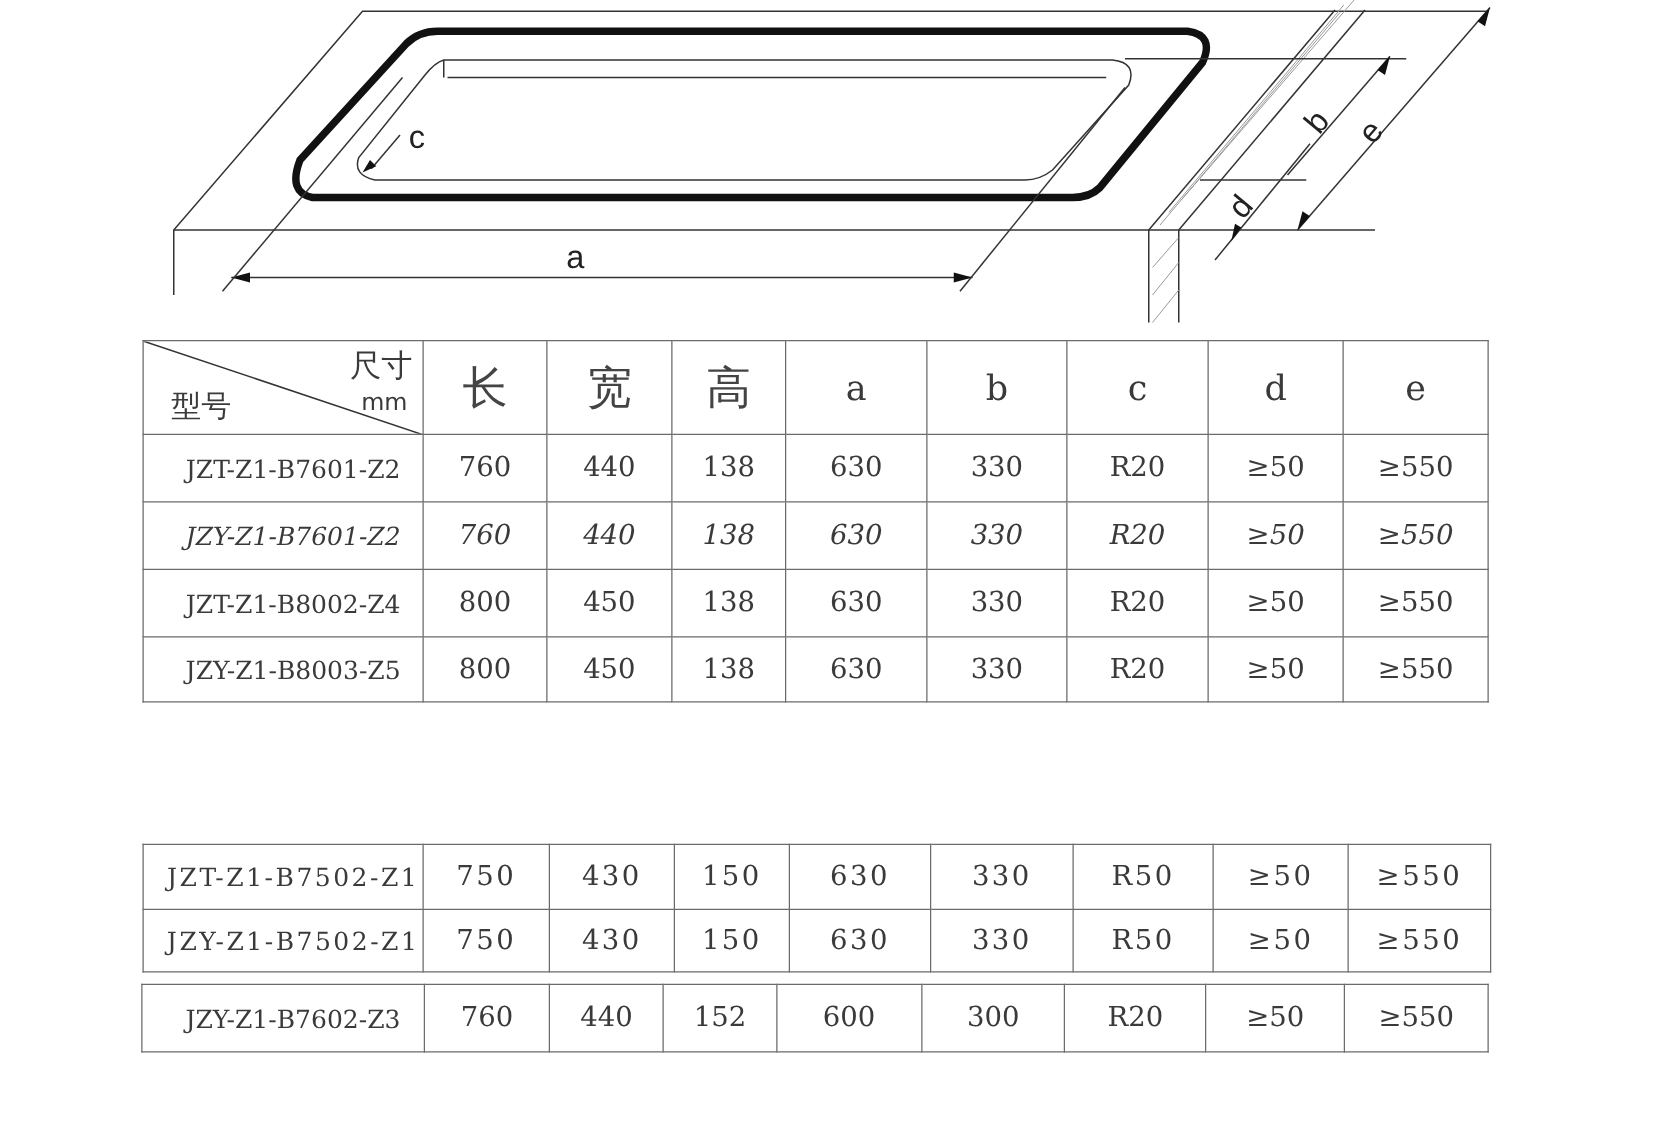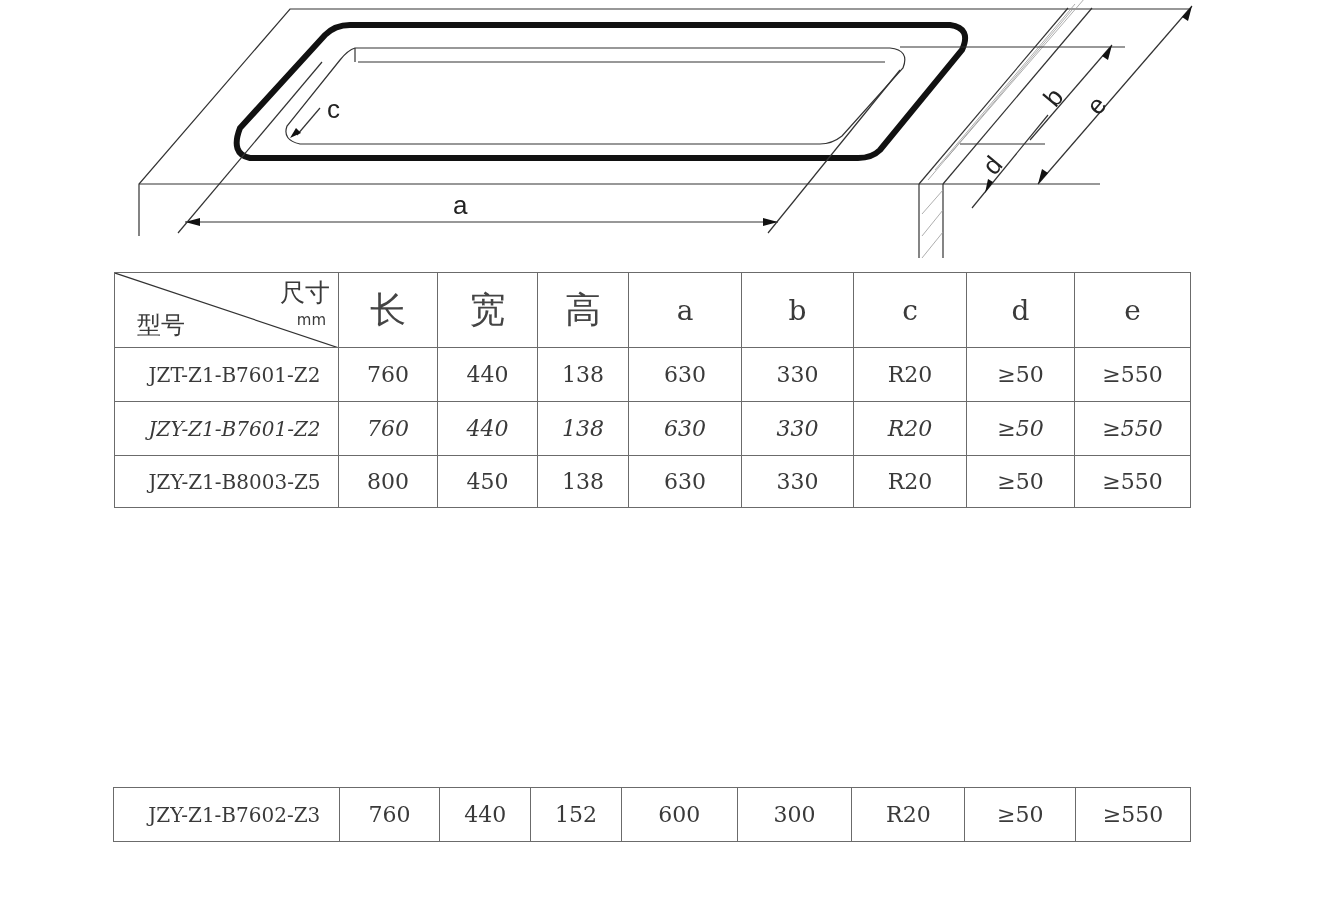--- a/index.html
+++ b/index.html
@@ -10,21 +10,21 @@
   .tbl td { border: 1px solid #6b6b6b; text-align: center; vertical-align: middle;
             padding: 0; font-size: 22px; color: #3a3a3a; overflow: hidden; white-space: nowrap; }
   .tbl td.model { font-size: 20px; letter-spacing: 0px; padding-left: 16px; }
   .tbl.wide td.model { letter-spacing: 2px; }
   .tbl.wide td.num { letter-spacing: 2px; }
   .hdr td { font-size: 28px; }
   .hdr td.cjk { font-size: 36px; font-family: "DejaVu Sans", sans-serif; font-weight: 300; color: #444; }
   .corner { position: relative; }
   .corner svg { position: absolute; left: 0; top: 0; }
   .corner .dim { position: absolute; right: 8px; top: 8px; font-size: 25px; font-family: "DejaVu Sans", sans-serif; line-height: 24px; }
-  .corner .unit { position: absolute; right: 12px; top: 38px; font-size: 15px; font-family: "DejaVu Sans", sans-serif; }
+  .corner .unit { position: absolute; right: 12px; top: 38px; font-size: 19px; font-family: "DejaVu Sans", sans-serif; }
   .corner .model-lbl { position: absolute; left: 22px; bottom: 6px; font-size: 24px; font-family: "DejaVu Sans", sans-serif; text-align: right; }
   .diag-label { font-family: "Liberation Sans", sans-serif; font-size: 26px; fill: #222; }
 </style>
 </head>
 <body>
 
 <svg id="diagram" viewBox="0 0 1323 262" xmlns="http://www.w3.org/2000/svg">
   <g fill="none" stroke="#333" stroke-width="1.2">
 
     <polyline points="139,236 139,184 290,9 1190,9"></polyline>
@@ -125,20 +125,31 @@
         <td class="model">JZY-Z1-B7601-Z2</td>
         <td class="num">760</td>
         <td class="num">440</td>
         <td class="num">138</td>
         <td class="num">630</td>
         <td class="num">330</td>
         <td class="num">R20</td>
         <td class="num">≥50</td>
         <td class="num">≥550</td>
       </tr>
+      <tr style="height: 54px;">
+        <td class="model">JZT-Z1-B8002-Z4</td>
+        <td class="num">800</td>
+        <td class="num">450</td>
+        <td class="num">138</td>
+        <td class="num">630</td>
+        <td class="num">330</td>
+        <td class="num">R20</td>
+        <td class="num">≥50</td>
+        <td class="num">≥550</td>
+      </tr>
       <tr style="height: 52px; margin-left: 47px;">
         <td class="model">JZY-Z1-B8003-Z5</td>
         <td class="num">800</td>
         <td class="num">450</td>
         <td class="num">138</td>
         <td class="num">630</td>
         <td class="num">330</td>
         <td class="num">R20</td>
         <td class="num">≥50</td>
         <td class="num">≥550</td>
@@ -152,20 +163,42 @@
       <col style="width:101px">
       <col style="width:100px">
       <col style="width:92px">
     <col style="width:113px">
       <col style="width:114px">
       <col style="width:112px">
       <col style="width:108px">
       <col style="width:114px">
   </colgroup>
   <tbody id="g2">
+      <tr style="height: 52px;">
+        <td class="model">JZT-Z1-B7502-Z1</td>
+        <td class="num">750</td>
+        <td class="num">430</td>
+        <td class="num">150</td>
+        <td class="num">630</td>
+        <td class="num">330</td>
+        <td class="num">R50</td>
+        <td class="num">≥50</td>
+        <td class="num">≥550</td>
+      </tr>
+      <tr style="height: 50px;">
+        <td class="model">JZY-Z1-B7502-Z1</td>
+        <td class="num">750</td>
+        <td class="num">430</td>
+        <td class="num">150</td>
+        <td class="num">630</td>
+        <td class="num">330</td>
+        <td class="num">R50</td>
+        <td class="num">≥50</td>
+        <td class="num">≥550</td>
+      </tr>
     </tbody>
 </table>
 
 <table class="tbl" style="left:113px; top:787px; width:1078px;">
   <colgroup>
     <col style="width:224px">
       <col style="width:100px">
       <col style="width:90px">
       <col style="width:90px">
     <col style="width:115px">

